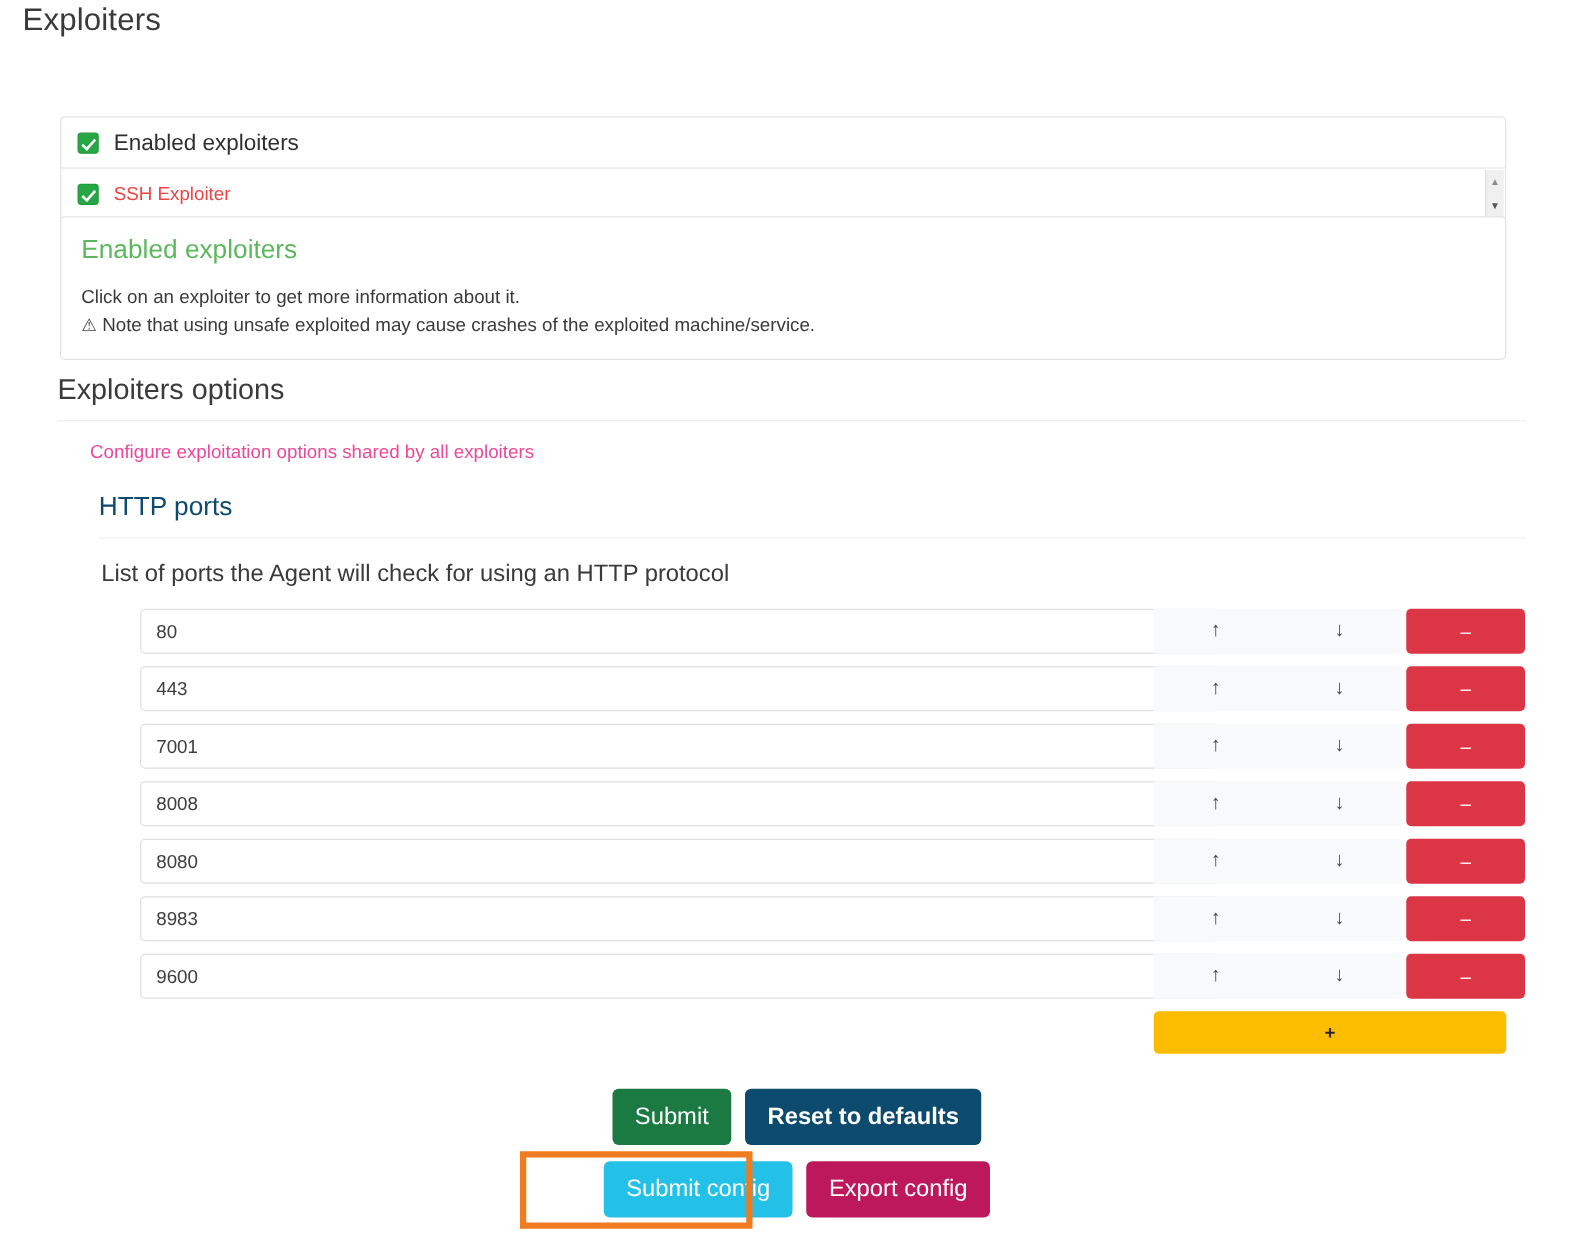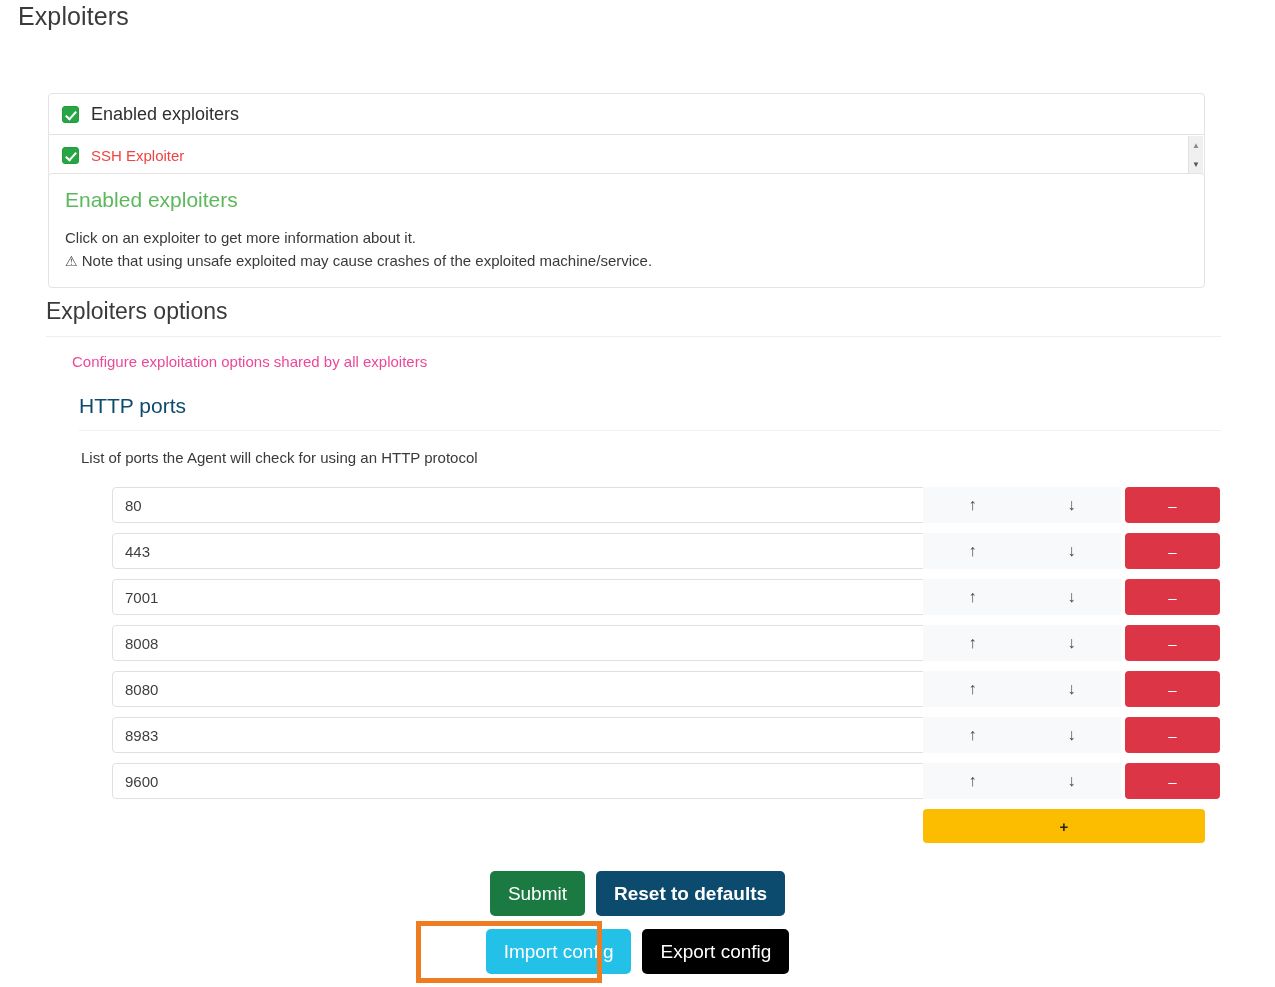--- a/index.html
+++ b/index.html
@@ -96,21 +96,21 @@
   .sub-title {
     position: absolute; left: 79px; top: 394px;
     font-size: 21px; font-weight: 400; color: #0c4a6e;
   }
   .sub-rule {
     position: absolute; left: 79px; top: 430px; width: 1142px;
     height: 1px; background: #f1f1f1;
   }
   .sub-desc {
     position: absolute; left: 81px; top: 449px;
-    font-size: 15px; color: #3a3a3a;
+    font-size: 19px; color: #3a3a3a;
   }
 
   
   .ports { position: absolute; left: 112px; top: 487px; width: 1093px; }
   .port-row { position: relative; height: 46px; }
   .port-input {
     position: absolute; left: 0; top: 0;
     width: 864px; height: 36px;
     border: 1px solid #e0e0e0; border-radius: 4px;
     background: #ffffff; color: #3f3f3f;
@@ -158,21 +158,21 @@
   .btn {
     border: none; border-radius: 5px; color: #ffffff;
     font-family: "Liberation Sans", sans-serif;
     font-size: 19px; cursor: pointer;
     padding: 0 18px; height: 45px;
     display: inline-flex; align-items: center; justify-content: center;
   }
   .btn-submit  { background: #1a7a42; }
   .btn-reset   { background: #0c4a6e; font-weight: bold; }
   .btn-import  { background: #23c0e8; }
-  .btn-export  { background: #000000; }
+  .btn-export  { background: #be185d; }
 
   .highlight-box {
     position: absolute; left: 416px; top: 921px;
     width: 186px; height: 62px;
     border: 5px solid #f07c22;
     background: transparent;
     pointer-events: none;
   }
 </style>
 </head>
@@ -277,19 +277,19 @@
 
   <div class="add-wrap">
     <button class="btn-add">+</button>
   </div>
 
   <div class="actions-row-1">
     <button class="btn btn-submit">Submit</button>
     <button class="btn btn-reset">Reset to defaults</button>
   </div>
   <div class="actions-row-2">
-    <button class="btn btn-import">Import config</button>
+    <button class="btn btn-import">Submit config</button>
     <button class="btn btn-export">Export config</button>
   </div>
 
   <div class="highlight-box"></div>
 
 </div>
 
 </body></html>

